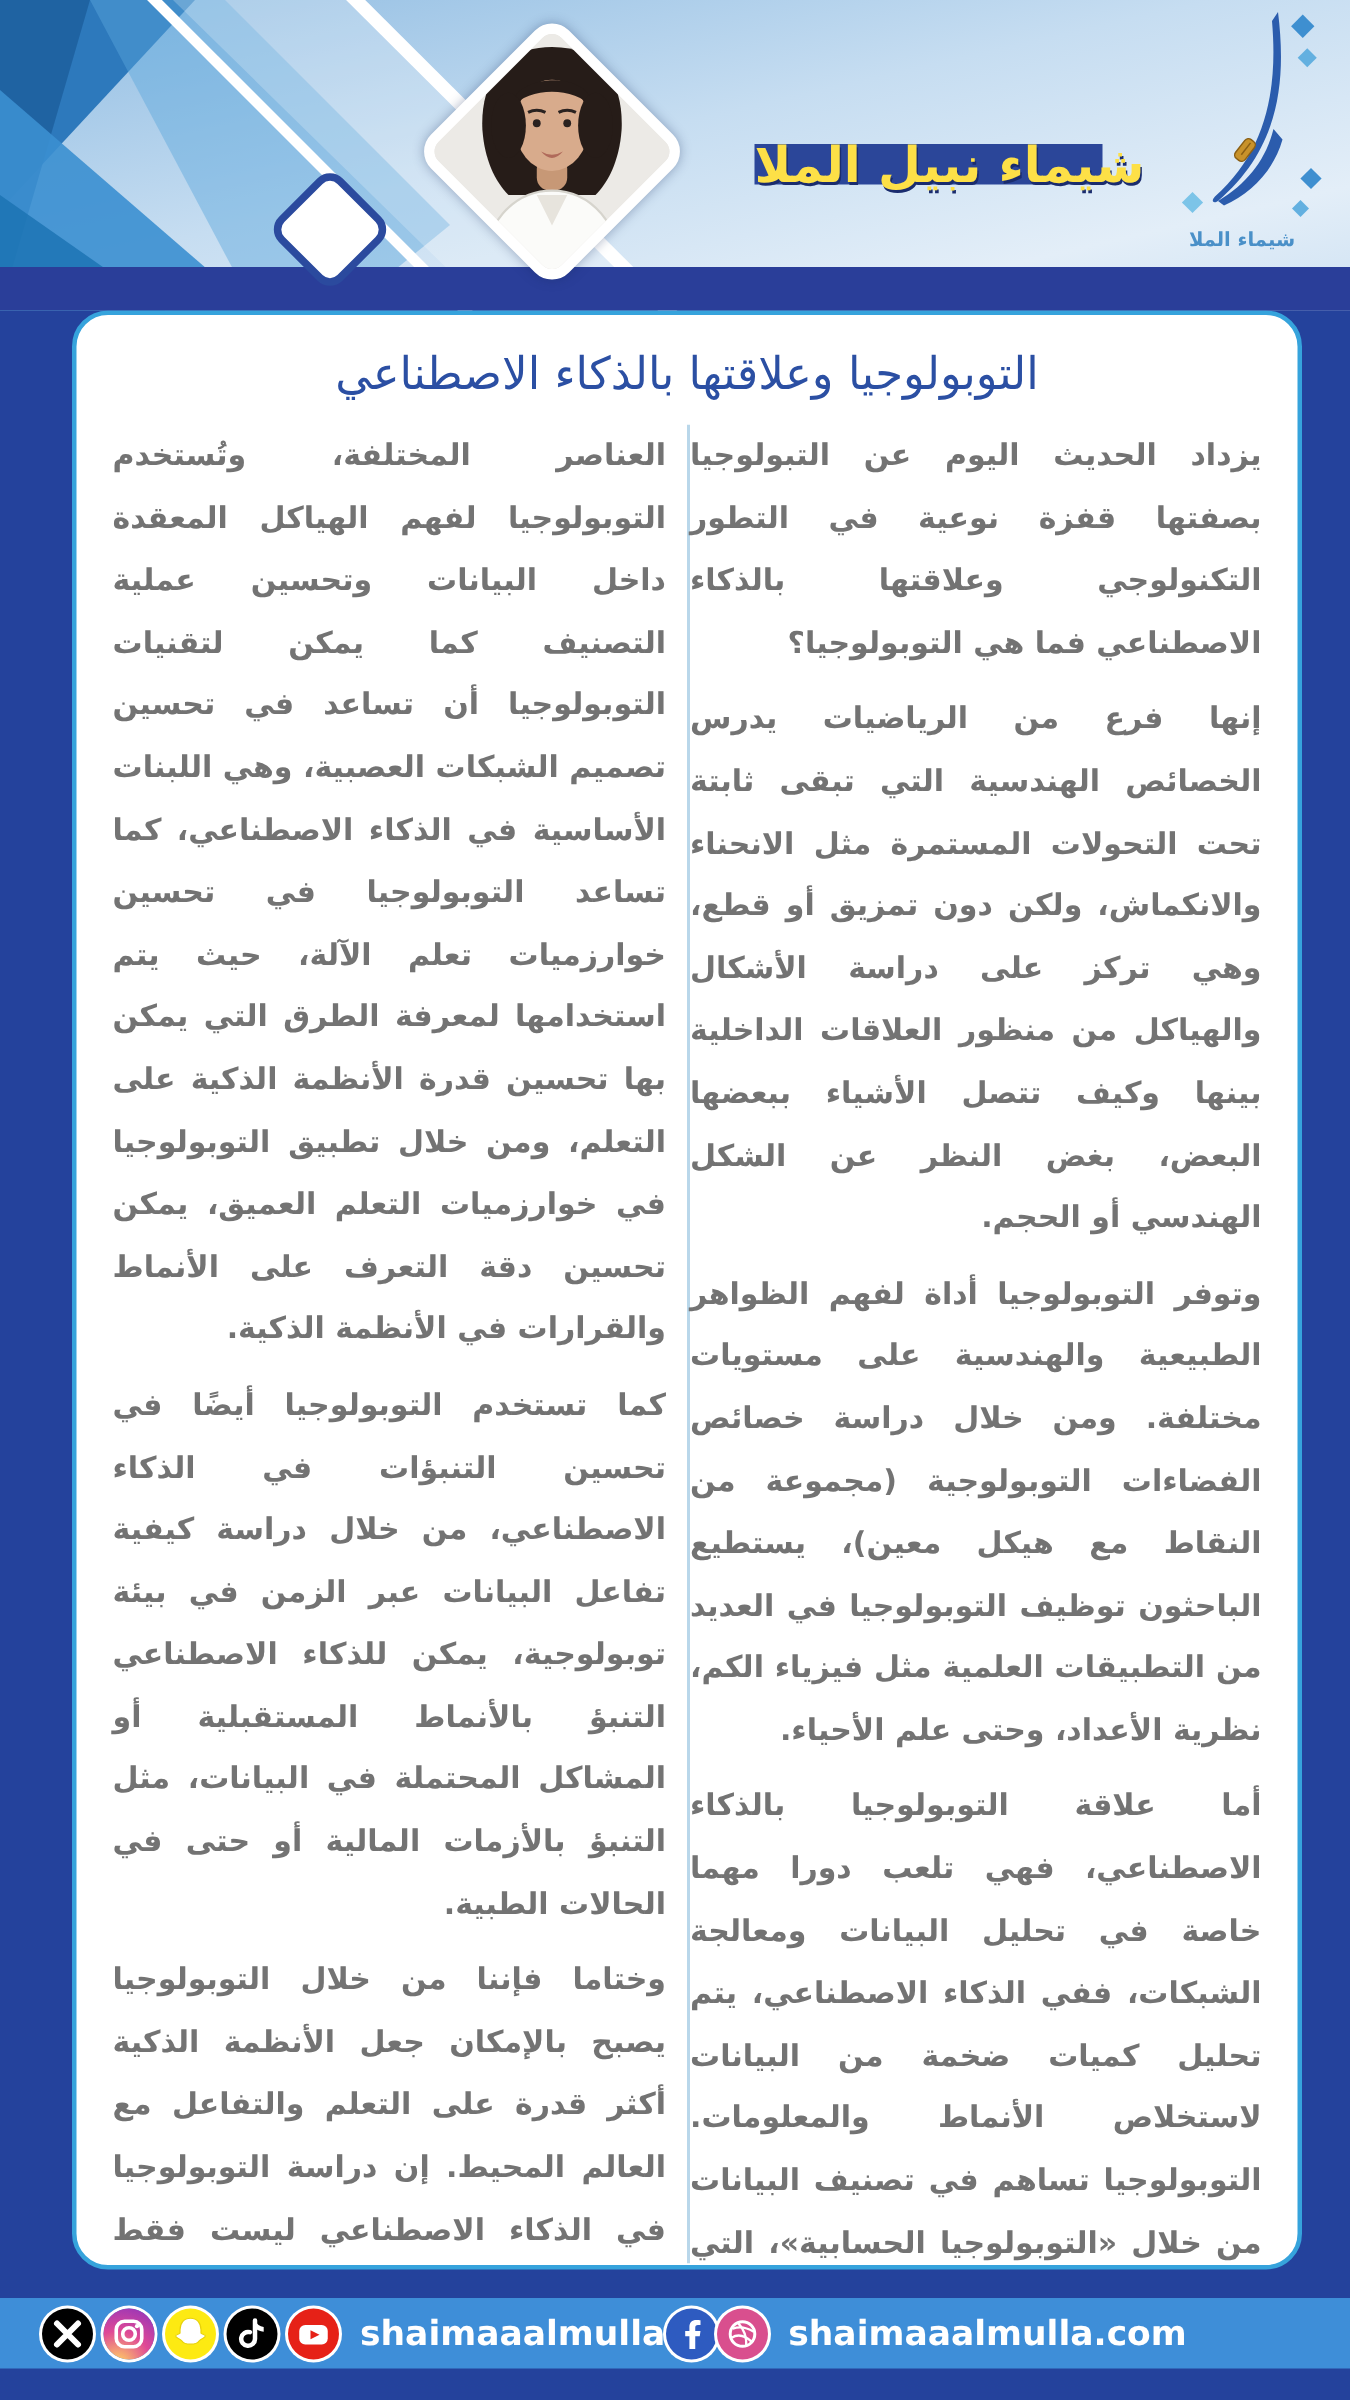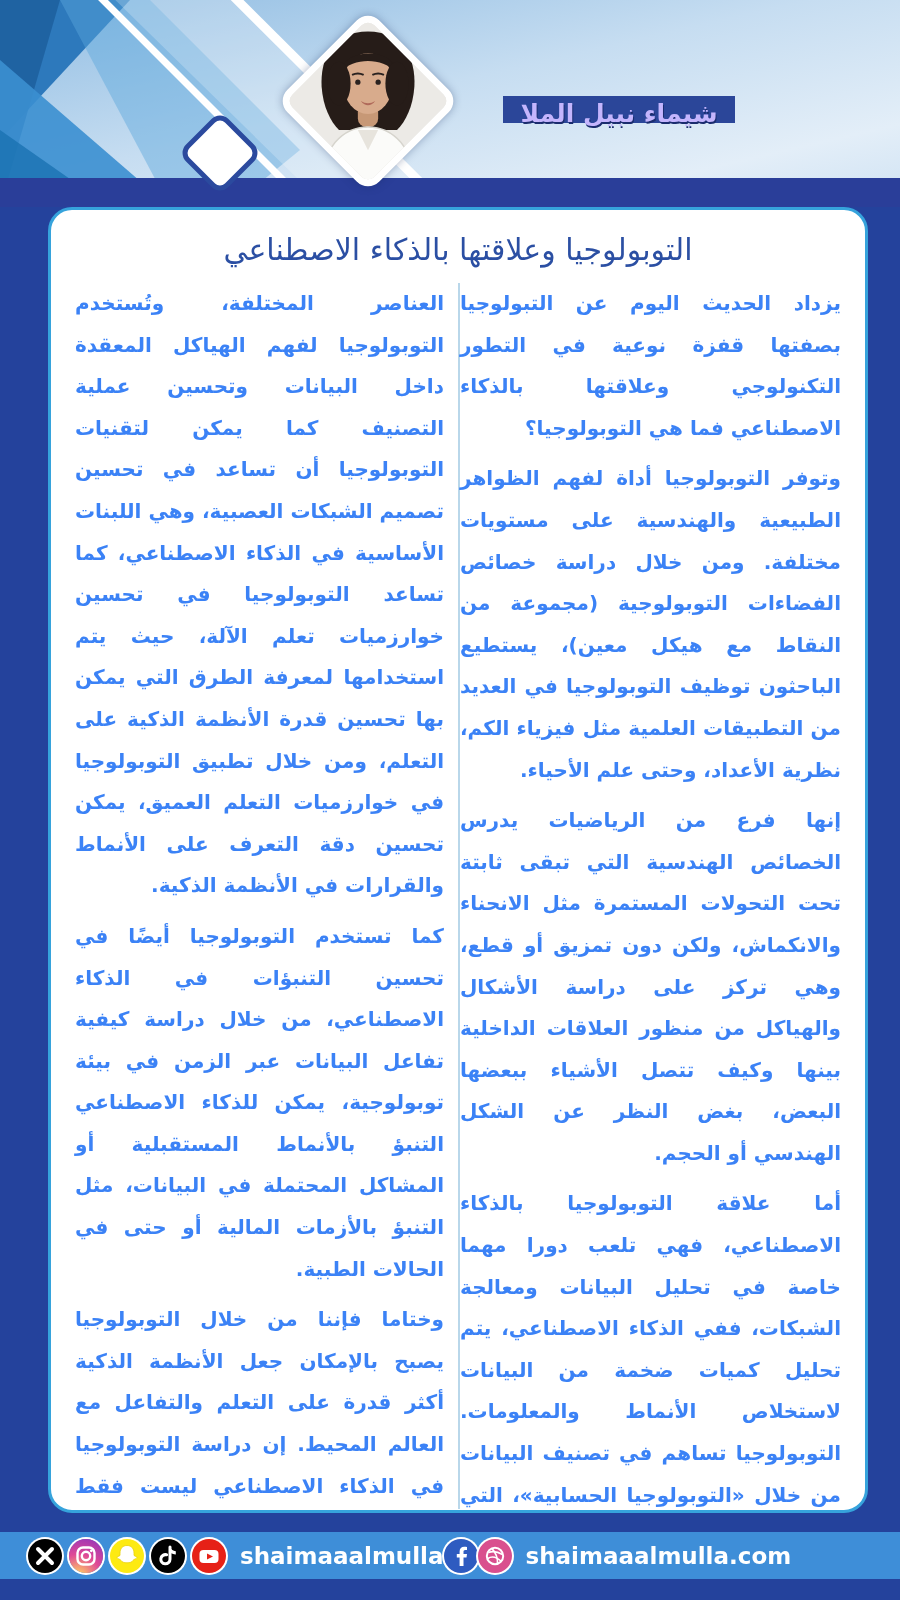--- a/index.html
+++ b/index.html
@@ -24,42 +24,42 @@
 
   .small-diamond {
     position:absolute; left:190px; top:123px; width:60px; height:60px;
     transform:rotate(45deg); background:#ffffff; border:5px solid #2b4a9e;
     border-radius:12px; z-index:3;
   }
 
   .name-banner { position:absolute; left:503px; top:96px; width:232px; height:27px; background:#2b4699; z-index:3; }
   .name-banner .name-text {
     position:absolute; bottom:-3px; left:0; width:100%; text-align:center;
-    font-size:25px; line-height:1; font-weight:bold; color:#c4b5fd;
+    font-size:33px; line-height:1; font-weight:bold; color:#fde047;
     text-shadow:1px 2px 0 #1a2c6e; white-space:nowrap;
   }
 
   .logo { position:absolute; right:14px; top:4px; width:120px; height:168px; z-index:3; }
 
   
   .card {
     position:absolute; left:48px; top:207px; width:820px; height:1306px;
     background:#ffffff; border:3px solid #36a3dc; border-radius:24px;
     padding:10px 16px 14px 16px; direction:rtl; z-index:1;
   }
   .title {
     text-align:center; color:#2b4fa3; font-size:30px; font-weight:normal;
     margin:12px 0 16px 0;
   }
   .columns { display:flex; direction:rtl; height:1226px; overflow:hidden; }
   .col { width:50%; padding:0 8px; }
   .col-right { border-left:2px solid #b9d7ea; padding-left:0; }
   .col-left  { padding-right:14px; }
   .col p {
-    direction:rtl; text-align:justify; color:#3b82f6;
+    direction:rtl; text-align:justify; color:#737373;
     font-size:20px; font-weight:bold; line-height:2.08; margin-bottom:9px;
   }
 
   
   .footer { position:absolute; left:0; top:1513px; width:900px; height:87px; background:#24429c; }
   .fband {
     position:absolute; left:0; top:19px; width:900px; height:47px; background:#3e8ed8;
     display:flex; align-items:center; justify-content:flex-start; padding:0 28px;
     direction:ltr;
   }
@@ -125,29 +125,45 @@
         <path d="M26 120 C28 92 43 78 60 78 C77 78 92 92 94 120 Z" fill="#fbfbf9" stroke="#d6d4cd" stroke-width="1"></path>
         <path d="M53 80 L60 94 L67 80 Z" fill="#e7e4dd"></path>
       </svg>
     </div>
   </div>
 
   <div class="name-banner">
     <div class="name-text">شيماء نبيل الملا</div>
   </div>
 
+  <div class="logo">
+    <svg viewBox="0 0 120 168" width="120" height="168">
+      <rect x="97" y="8" width="11" height="11" transform="rotate(45 102.5 13.5)" fill="#3e8fd0"></rect>
+      <rect x="101" y="30" width="9" height="9" transform="rotate(45 105.5 34.5)" fill="#63b0e0"></rect>
+      <rect x="103" y="110" width="10" height="10" transform="rotate(45 108 115)" fill="#3e8fd0"></rect>
+      <rect x="97" y="131" width="8" height="8" transform="rotate(45 101 135)" fill="#63b0e0"></rect>
+      <rect x="24" y="126" width="10" height="10" transform="rotate(45 29 131)" fill="#7cc4e8"></rect>
+      <path d="M86 4 C92 52 86 96 46 130 C43 132 41 130 44 127 C78 97 86 56 82 10 Z" fill="#2b5cad"></path>
+      <path d="M46 130 C66 118 78 102 83 82 L89 89 C83 110 68 125 50 133 Z" fill="#2b5cad"></path>
+      <g transform="rotate(38 64 96)">
+        <rect x="60" y="88" width="8" height="16" rx="3" fill="#c8922a" stroke="#8a5f14" stroke-width="1"></rect>
+        <line x1="64" y1="90" x2="64" y2="100" stroke="#8a5f14" stroke-width="1"></line>
+      </g>
+      <text x="62" y="160" text-anchor="middle" font-size="13" font-weight="bold" fill="#4a90c8">شيماء الملا</text>
+    </svg>
+  </div>
 </div>
 
 <div class="card">
   <h1 class="title">التوبولوجيا وعلاقتها بالذكاء الاصطناعي</h1>
   <div class="columns">
     <div class="col col-right">
       <p>يزداد الحديث اليوم عن التبولوجيا بصفتها قفزة نوعية في التطور التكنولوجي وعلاقتها بالذكاء الاصطناعي فما هي التوبولوجيا؟</p>
+      <p>إنها فرع من الرياضيات يدرس الخصائص الهندسية التي تبقى ثابتة تحت التحولات المستمرة مثل الانحناء والانكماش، ولكن دون تمزيق أو قطع، وهي تركز على دراسة الأشكال والهياكل من منظور العلاقات الداخلية بينها وكيف تتصل الأشياء ببعضها البعض، بغض النظر عن الشكل الهندسي أو الحجم.</p>
       <p>وتوفر التوبولوجيا أداة لفهم الظواهر الطبيعية والهندسية على مستويات مختلفة. ومن خلال دراسة خصائص الفضاءات التوبولوجية (مجموعة من النقاط مع هيكل معين)، يستطيع الباحثون توظيف التوبولوجيا في العديد من التطبيقات العلمية مثل فيزياء الكم، نظرية الأعداد، وحتى علم الأحياء.</p>
-      <p>إنها فرع من الرياضيات يدرس الخصائص الهندسية التي تبقى ثابتة تحت التحولات المستمرة مثل الانحناء والانكماش، ولكن دون تمزيق أو قطع، وهي تركز على دراسة الأشكال والهياكل من منظور العلاقات الداخلية بينها وكيف تتصل الأشياء ببعضها البعض، بغض النظر عن الشكل الهندسي أو الحجم.</p>
       <p>أما علاقة التوبولوجيا بالذكاء الاصطناعي، فهي تلعب دورا مهما خاصة في تحليل البيانات ومعالجة الشبكات، ففي الذكاء الاصطناعي، يتم تحليل كميات ضخمة من البيانات لاستخلاص الأنماط والمعلومات. التوبولوجيا تساهم في تصنيف البيانات من خلال «التوبولوجيا الحسابية»، التي تدرس البيانات في شكل خرائط هيكلية أو شبكات، مما يسمح بفهم العلاقات بين</p>
     </div>
     <div class="col col-left">
       <p>العناصر المختلفة، وتُستخدم التوبولوجيا لفهم الهياكل المعقدة داخل البيانات وتحسين عملية التصنيف كما يمكن لتقنيات التوبولوجيا أن تساعد في تحسين تصميم الشبكات العصبية، وهي اللبنات الأساسية في الذكاء الاصطناعي، كما تساعد التوبولوجيا في تحسين خوارزميات تعلم الآلة، حيث يتم استخدامها لمعرفة الطرق التي يمكن بها تحسين قدرة الأنظمة الذكية على التعلم، ومن خلال تطبيق التوبولوجيا في خوارزميات التعلم العميق، يمكن تحسين دقة التعرف على الأنماط والقرارات في الأنظمة الذكية.</p>
       <p>كما تستخدم التوبولوجيا أيضًا في تحسين التنبؤات في الذكاء الاصطناعي، من خلال دراسة كيفية تفاعل البيانات عبر الزمن في بيئة توبولوجية، يمكن للذكاء الاصطناعي التنبؤ بالأنماط المستقبلية أو المشاكل المحتملة في البيانات، مثل التنبؤ بالأزمات المالية أو حتى في الحالات الطبية.</p>
       <p>وختاما فإننا من خلال التوبولوجيا يصبح بالإمكان جعل الأنظمة الذكية أكثر قدرة على التعلم والتفاعل مع العالم المحيط. إن دراسة التوبولوجيا في الذكاء الاصطناعي ليست فقط تطبيقًا علميًا، بل هي خطوة هامة نحو تعزيز قدرة الآلات على التفكير والابتكار بنفس الطريقة التي يفكر بها الإنسان.</p>
 
     </div>
   </div>
 </div>

